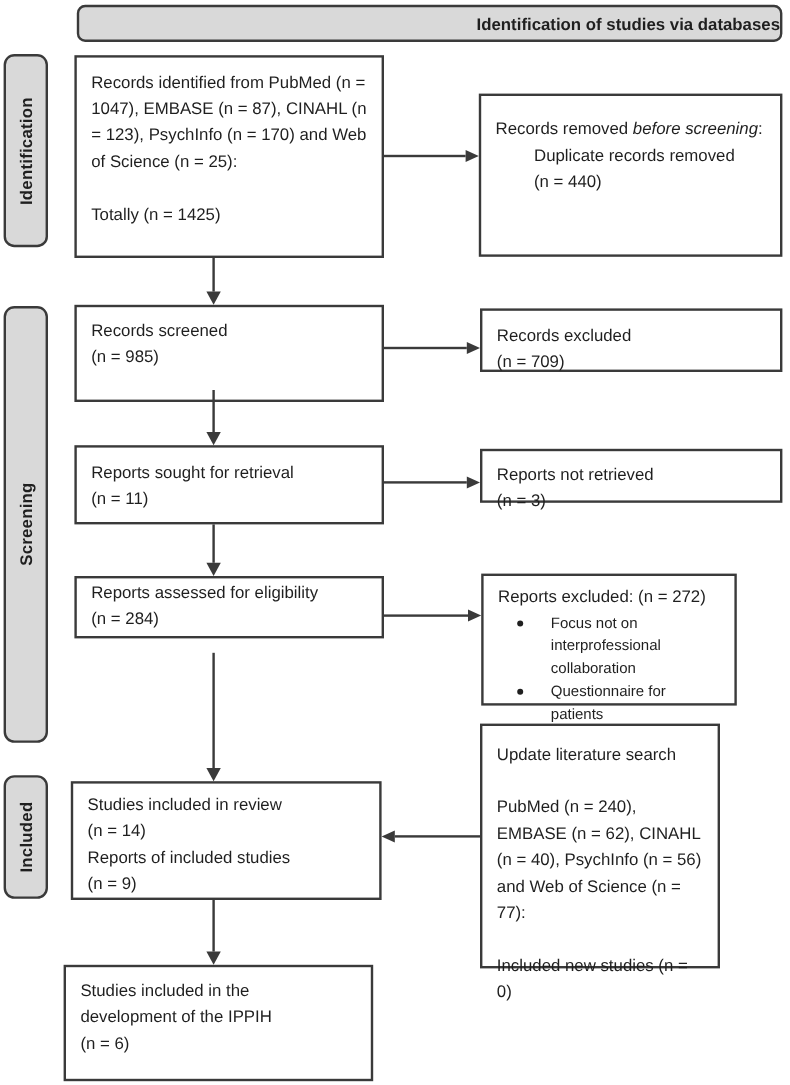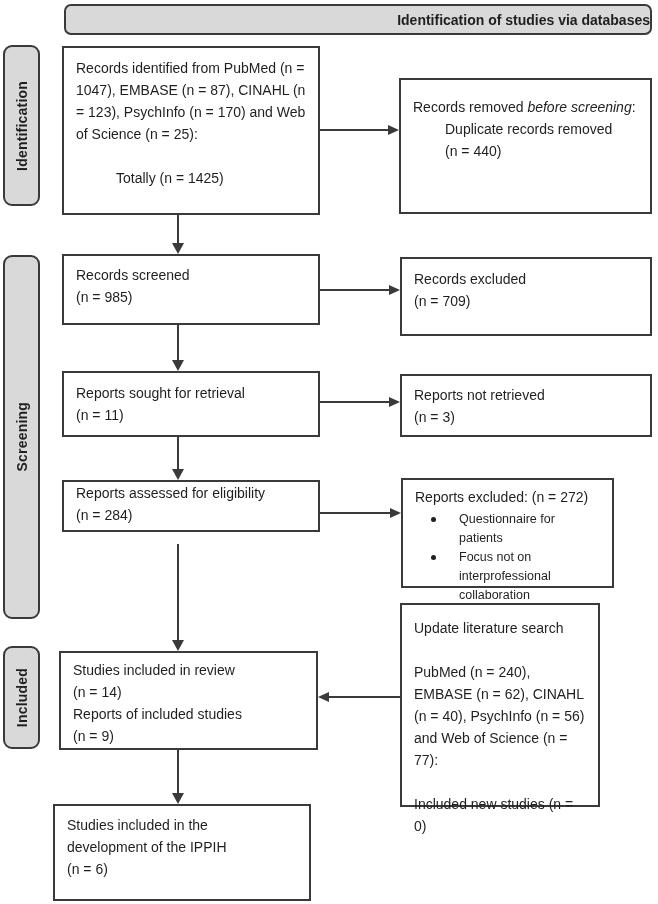--- a/index.html
+++ b/index.html
@@ -54,31 +54,31 @@
   
   .box {
     position: absolute;
     background: #fff;
     border: 2px solid var(--line);
     font-size: 14px;
     line-height: 22px;
     padding: 8px 12px;
   }
   #b-identified { left: 62px; top: 46px;  width: 258px; height: 169px; padding-top: 9px; }
-  #b-identified .total { margin-top: 22px; margin-left: 40px; }
-  #b-screened   { left: 62px; top: 254px; width: 258px; height: 71px; }
+  #b-identified .total { margin-top: 22px; }
+  #b-screened   { left: 62px; top: 254px; width: 258px; height: 81px; }
   #b-sought     { left: 62px; top: 371px; width: 258px; height: 66px; padding-top: 9px; }
   #b-assessed   { left: 62px; top: 480px; width: 258px; height: 52px; padding-top: 0; }
   #b-included   { left: 59px; top: 651px; width: 259px; height: 99px; padding-top: 6px; line-height: 22px; }
   #b-develop    { left: 53px; top: 804px; width: 258px; height: 97px; }
 
   #r-removed    { left: 399px; top: 78px;  width: 253px; height: 136px; padding-top: 16px; }
   #r-removed .detail { margin-left: 32px; }
-  #r-excluded   { left: 400px; top: 257px; width: 252px; height: 79px; padding-top: 9px; }
-  #r-notretrieved { left: 400px; top: 374px; width: 252px; height: 63px; padding-top: 8px; }
+  #r-excluded   { left: 400px; top: 257px; width: 252px; height: 53px; padding-top: 9px; }
+  #r-notretrieved { left: 400px; top: 374px; width: 252px; height: 45px; padding-top: 8px; }
   #r-reports-excluded { left: 401px; top: 478px; width: 213px; height: 110px; padding-top: 6px; }
   #r-reports-excluded ul {
     list-style: none;
     margin: 2px 0 0;
     padding: 0 0 0 44px;
     font-size: 12.5px;
     line-height: 19px;
   }
   #r-reports-excluded li { position: relative; }
   #r-reports-excluded li::before {
@@ -200,22 +200,22 @@
   </div>
 
   <div class="box" id="r-notretrieved">
     <div>Reports not retrieved</div>
     <div>(n = 3)</div>
   </div>
 
   <div class="box" id="r-reports-excluded">
     <div>Reports excluded: (n = 272)</div>
     <ul>
+      <li>Focus not on interprofessional collaboration</li>
       <li>Questionnaire for patients</li>
-      <li>Focus not on interprofessional collaboration</li>
       <li>Not related to hospital care</li>
     </ul>
   </div>
 
   <div class="box" id="r-update">
     <p>Update literature search</p>
     <p>PubMed (n = 240), EMBASE (n = 62), CINAHL (n = 40), PsychInfo (n = 56) and Web of Science (n = 77):</p>
     <p>Included new studies (n = 0)</p>
   </div>
 

